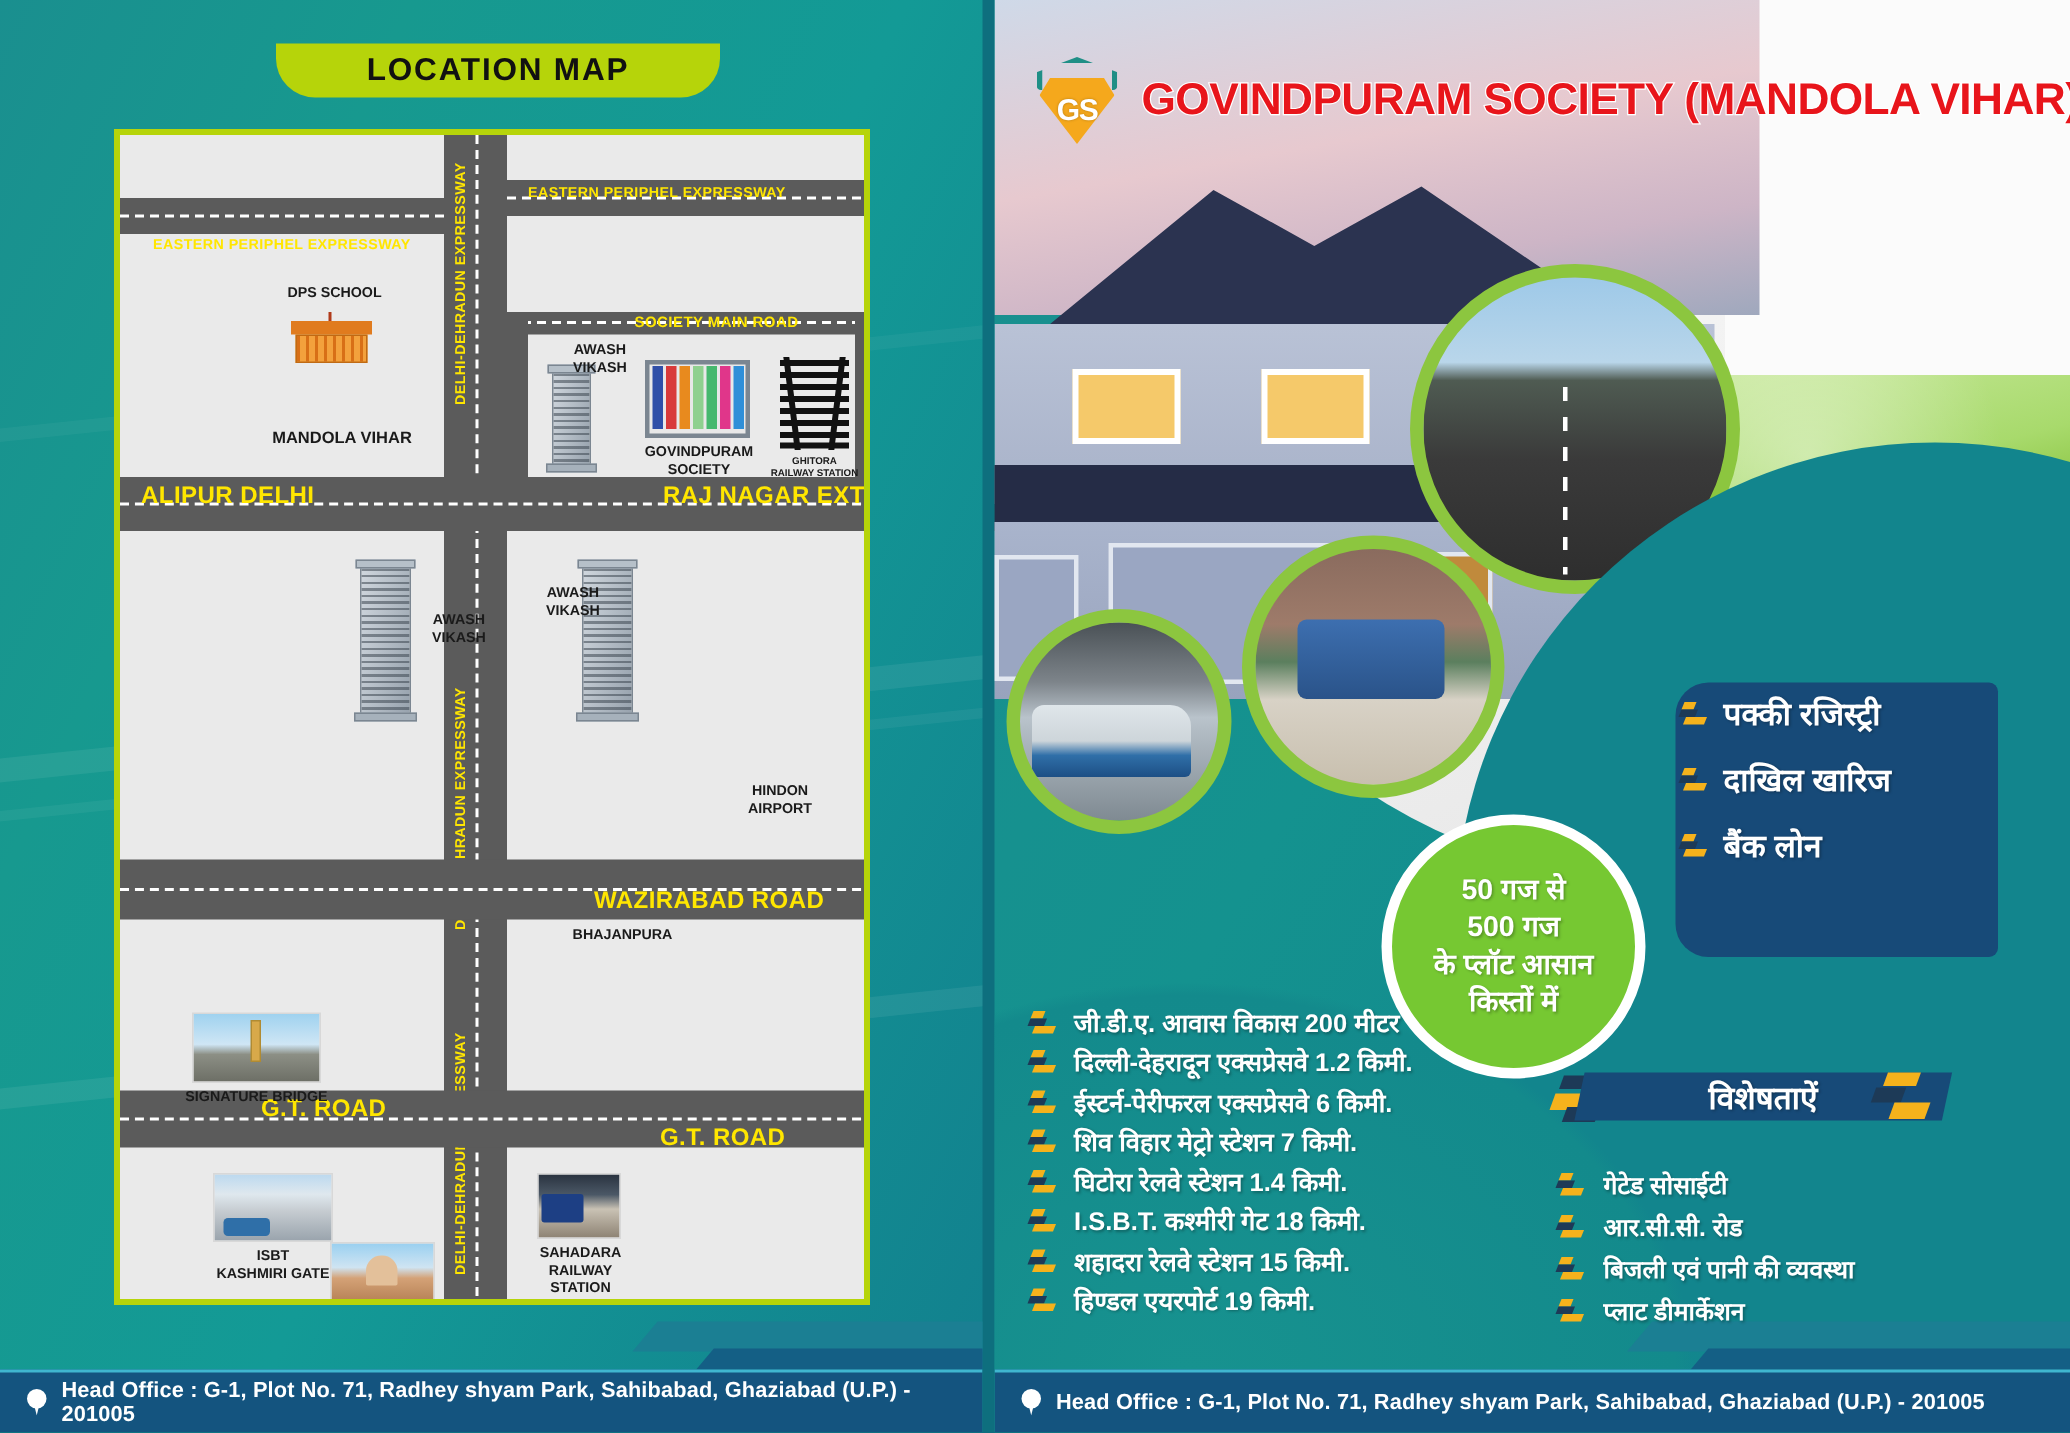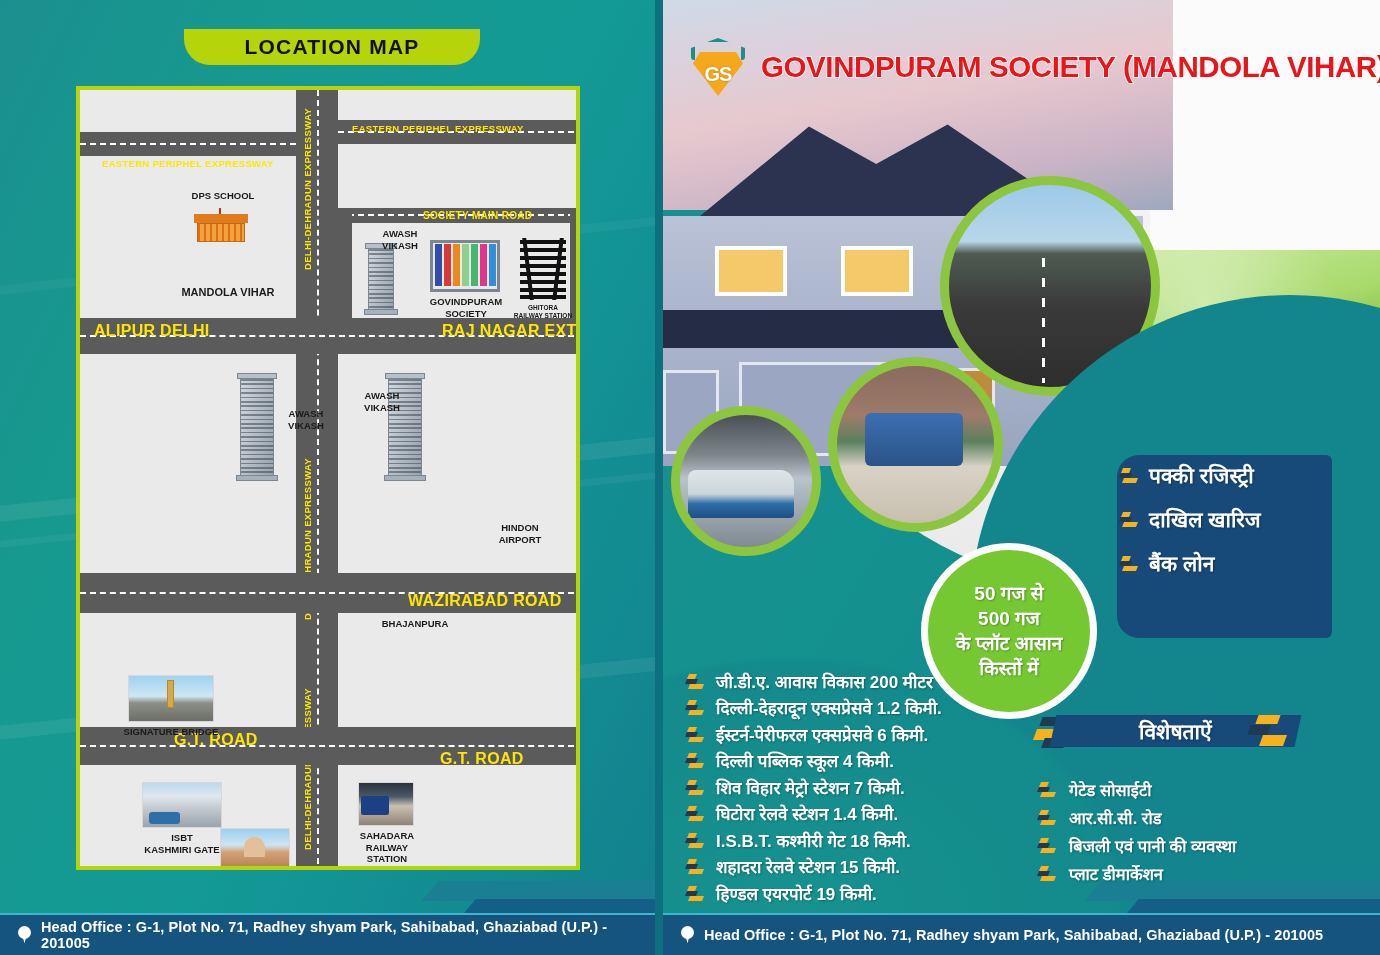--- a/index.html
+++ b/index.html
@@ -372,21 +372,21 @@
 
         <div class="road-h" style="left:0; top:228px; width:504px; height:36px;">
           <div class="dash-h" style="top:17px;"></div>
         </div>
         <div class="road-label big" style="left:14px; top:232px;">ALIPUR DELHI</div>
         <div class="road-label big" style="left:362px; top:232px;">RAJ NAGAR EXTN</div>
 
         <div class="road-h" style="left:0; top:483px; width:504px; height:40px;">
           <div class="dash-h" style="top:19px;"></div>
         </div>
-        <div class="road-label big" style="left:328px; top:502px;">WAZIRABAD ROAD</div>
+        <div class="road-label big" style="left:316px; top:502px;">WAZIRABAD ROAD</div>
 
         <div class="road-h" style="left:0; top:637px; width:504px; height:38px;">
           <div class="dash-h" style="top:18px;"></div>
         </div>
         <div class="road-label big" style="left:94px; top:641px;">G.T. ROAD</div>
         <div class="road-label big" style="left:360px; top:660px;">G.T. ROAD</div>
 
         <div class="school-icon" style="left:114px; top:118px;">
           <div class="flag"></div>
             <div class="roof"></div>
@@ -566,28 +566,20 @@
             <i class="d3"></i>
           </span>
         <span>ईस्टर्न-पेरीफरल एक्सप्रेसवे 6 किमी.</span>
       </div>
       <div class="row">
         <span class="bullet">
             <i class="d1"></i>
             <i class="d2"></i>
             <i class="d3"></i>
           </span>
-        <span>दिल्ली पब्लिक स्कूल 4 किमी.</span>
-      </div>
-      <div class="row">
-        <span class="bullet">
-            <i class="d1"></i>
-            <i class="d2"></i>
-            <i class="d3"></i>
-          </span>
         <span>शिव विहार मेट्रो स्टेशन 7 किमी.</span>
       </div>
       <div class="row">
         <span class="bullet">
             <i class="d1"></i>
             <i class="d2"></i>
             <i class="d3"></i>
           </span>
         <span>घिटोरा रेलवे स्टेशन 1.4 किमी.</span>
       </div>

